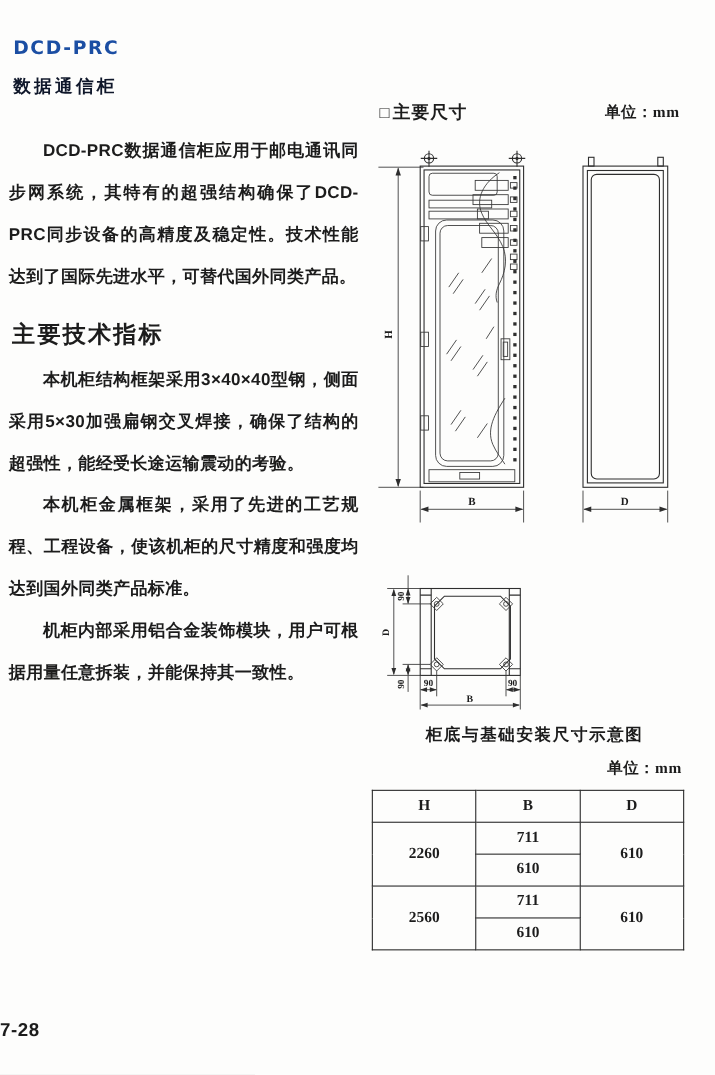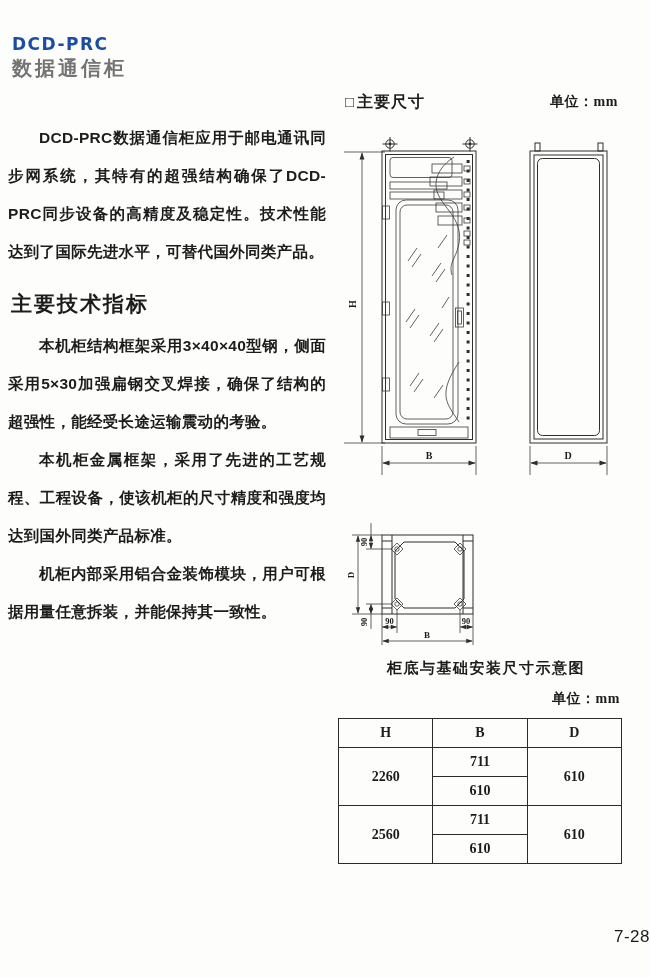--- a/index.html
+++ b/index.html
@@ -3,22 +3,22 @@
 <meta charset="utf-8">
 <style>
   html,body{margin:0;padding:0;background:#e8e8e8;}
   .page{
     position:relative; width:650px; height:977px; margin:0 auto;
     background:#fdfdfc; overflow:hidden;
     font-family:"Liberation Sans", sans-serif; color:#1c1c1c;
   }
   
   .hdr{position:absolute; left:12px; top:34px;}
-  .model{font-weight:bold; font-size:17px; letter-spacing:1.5px; color:#1b4ea3; font-family:"DejaVu Sans", sans-serif;}
-  .title{font-weight:bold; font-size:20px; letter-spacing:3px; color:#737373; margin-top:1px;}
+  .model{font-weight:bold; font-size:17px; letter-spacing:1.5px; color:#1b4ea3; font-family:"DejaVu Sans", sans-serif;text-align:center;}
+  .title{font-weight:bold; font-size:16px; letter-spacing:3px; color:#0f172a; margin-top:15px;}
   
   .intro{position:absolute; left:8px; top:119px; width:318px;}
   .specs-h{position:absolute; left:11px; top:290px; font-size:21px; font-weight:bold; letter-spacing:2px;}
   .specs{position:absolute; left:8px; top:327px; width:318px;}
   .para p{
     margin:0; font-size:15.5px; font-weight:bold; line-height:38px;
     text-align:justify; text-indent:2em; letter-spacing:0.3px;
   }
   
   .dims-h{position:absolute; left:345px; top:92px; font-size:16px; font-weight:bold; letter-spacing:1px;}
@@ -41,22 +41,22 @@
     position:absolute; left:338px; top:718px; width:284px; height:145px;
     border-collapse:collapse; table-layout:fixed;
     font-family:"Liberation Serif", serif; font-weight:bold; font-size:14px;
   }
   .dim-table th,.dim-table td{
     border:1.5px solid #2b2b2b; text-align:center; vertical-align:middle; padding:0;
   }
   .dim-table th{height:28px;}
   .dim-table td{height:28px;}
   
-  .pageno{position:absolute; left:0; top:927px; width:650px; text-align:right;
-          font-size:17px; font-weight:normal; letter-spacing:0.5px;}
+  .pageno{position:absolute; left:0; top:927px; width:650px; text-align:left;
+          font-size:17px; font-weight:bold; letter-spacing:0.5px;}
 </style>
 </head>
 <body>
 
 <div class="page">
 
   <div class="hdr">
     <div class="model">DCD-PRC</div>
     <div class="title">数据通信柜</div>
   </div>

